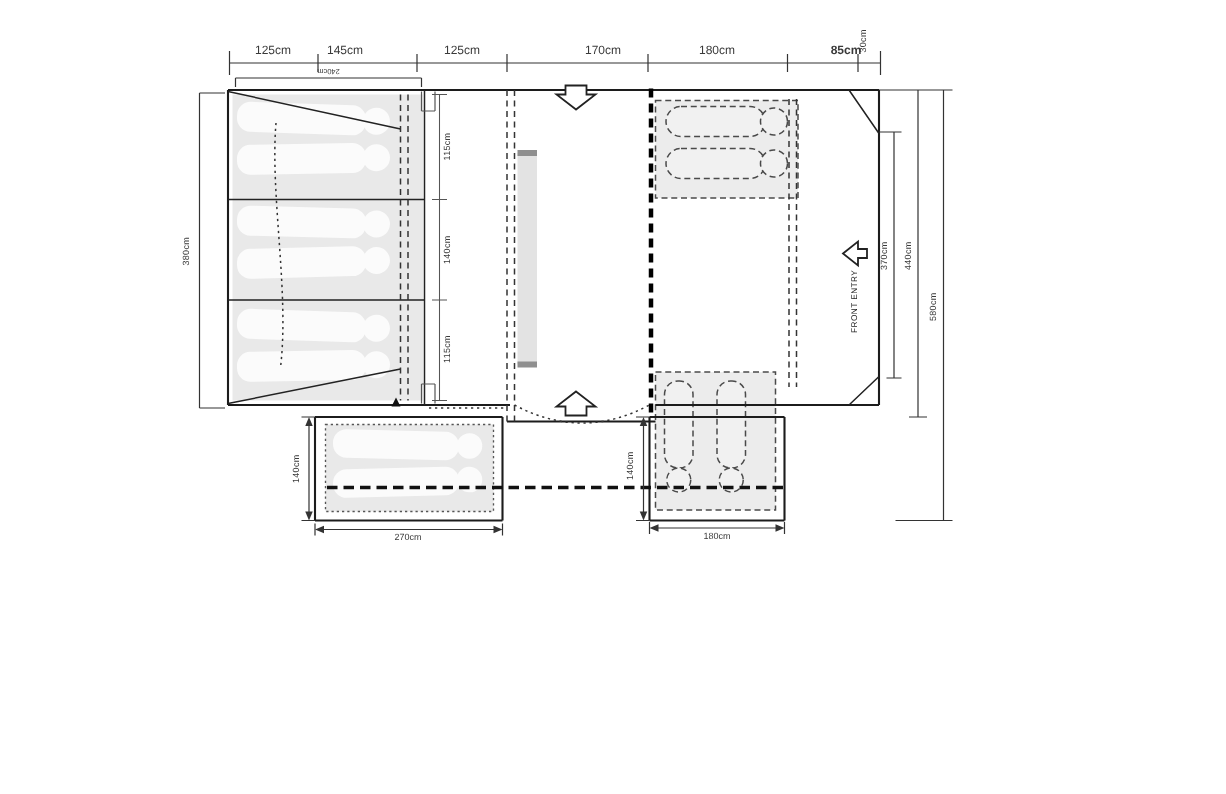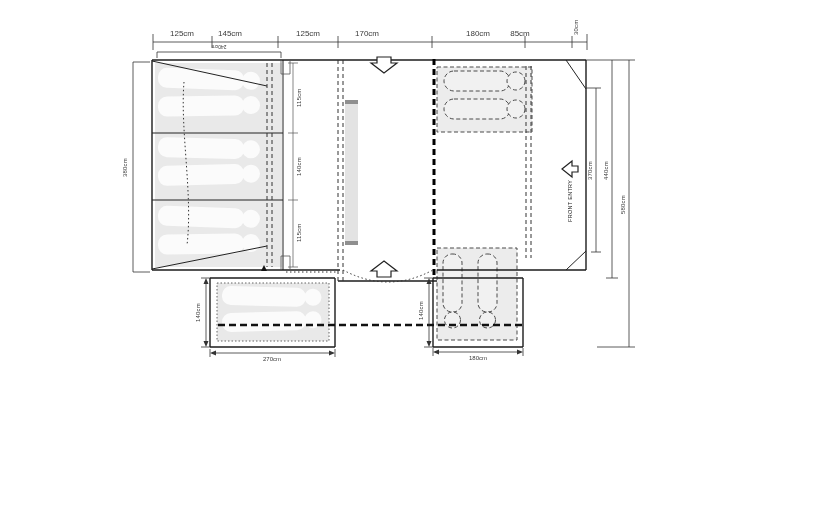--- a/index.html
+++ b/index.html
@@ -171,23 +171,23 @@
     <g fill="#ffffff" stroke="#222" stroke-width="1.2">
       <path d="M384,73 L371,63 H377 V57 H391 V63 H397 Z"></path>
       <path d="M384,261 L397,271 H391 V277 H377 V271 H371 Z"></path>
       <path d="M562,169 L572,161 V166 H578 V172 H572 V177 Z"></path>
     </g>
   </svg>
 
   <div class="lbl" style="left:162px;top:29px;width:40px;">125cm</div>
   <div class="lbl" style="left:210px;top:29px;width:40px;">145cm</div>
   <div class="lbl" style="left:288px;top:29px;width:40px;">125cm</div>
-  <div class="lbl" style="left:347px;top:29px;width:40px;">170cm</div>
+  <div class="lbl" style="left:382px;top:29px;width:40px;">170cm</div>
   <div class="lbl" style="left:458px;top:29px;width:40px;">180cm</div>
-  <div class="lbl" style="left:500px;top:29px;width:40px;">85cm</div>
+  <div class="lbl" style="left:544px;top:29px;width:40px;font-weight:bold;">85cm</div>
   <div class="lbl sm vtext" style="left:573px;top:14px;height:26px;width:9px;">30cm</div>
 
   <div class="lbl tiny flip" style="left:204px;top:44px;width:30px;">240cm</div>
   <div class="lbl sm vtext" style="left:122px;top:150px;height:34px;width:9px;">380cm</div>
 
   <div class="lbl sm vtext" style="left:296px;top:82px;height:32px;width:9px;">115cm</div>
   <div class="lbl sm vtext" style="left:296px;top:150px;height:32px;width:9px;">140cm</div>
   <div class="lbl sm vtext" style="left:296px;top:217px;height:32px;width:9px;">115cm</div>
 
   <div class="lbl entry vtext" style="left:565px;top:178px;height:46px;width:9px;">FRONT ENTRY</div>

